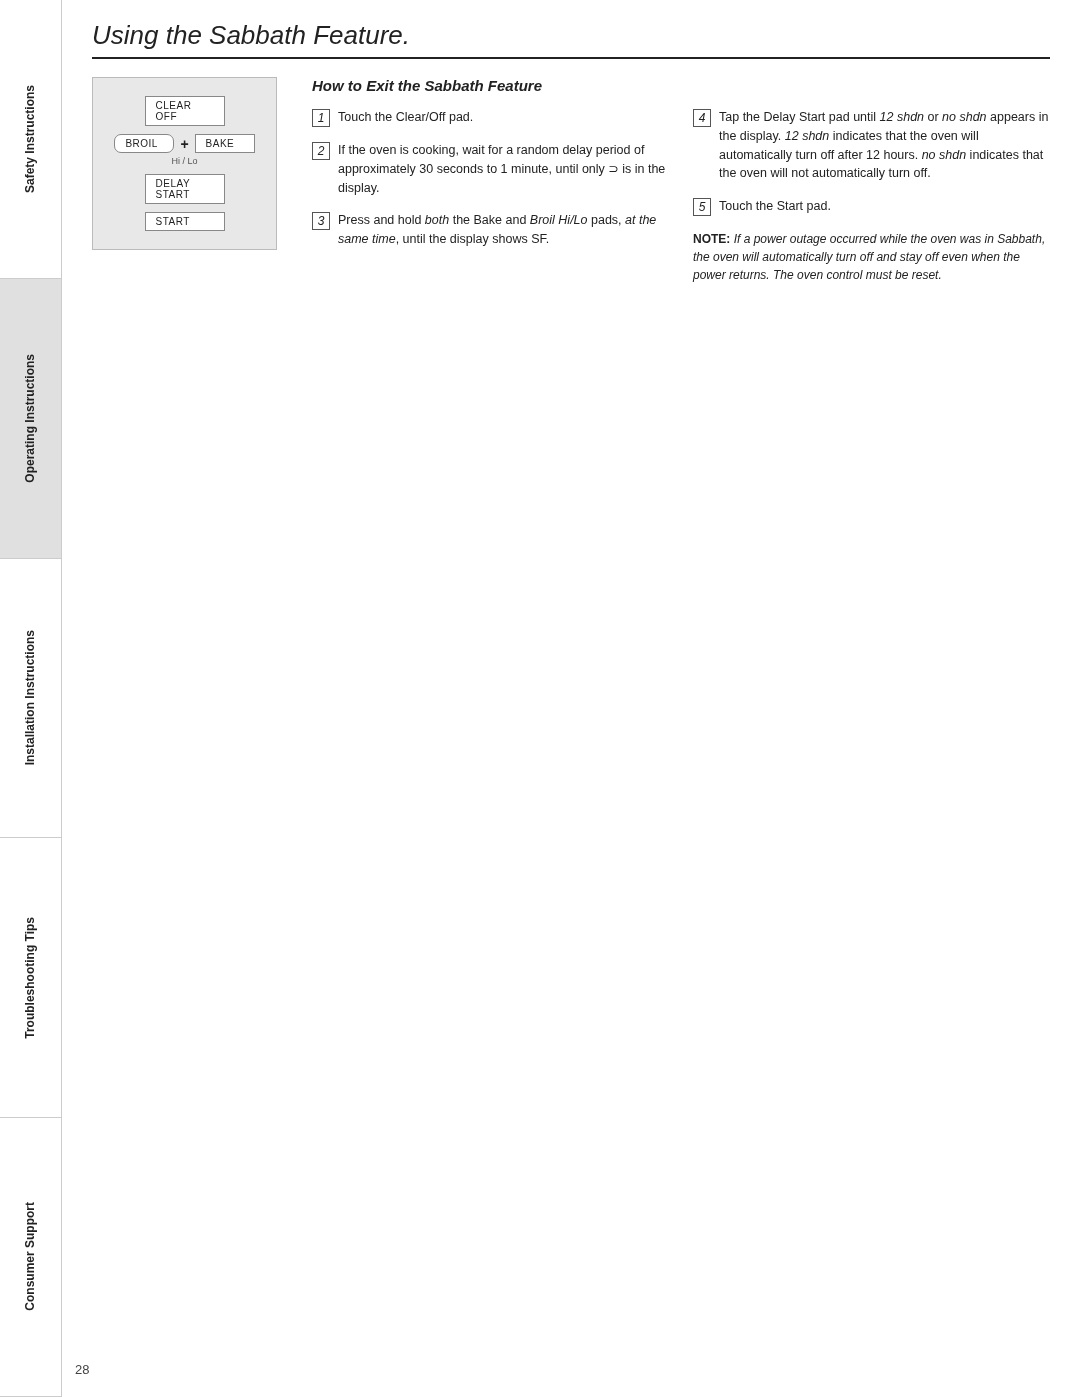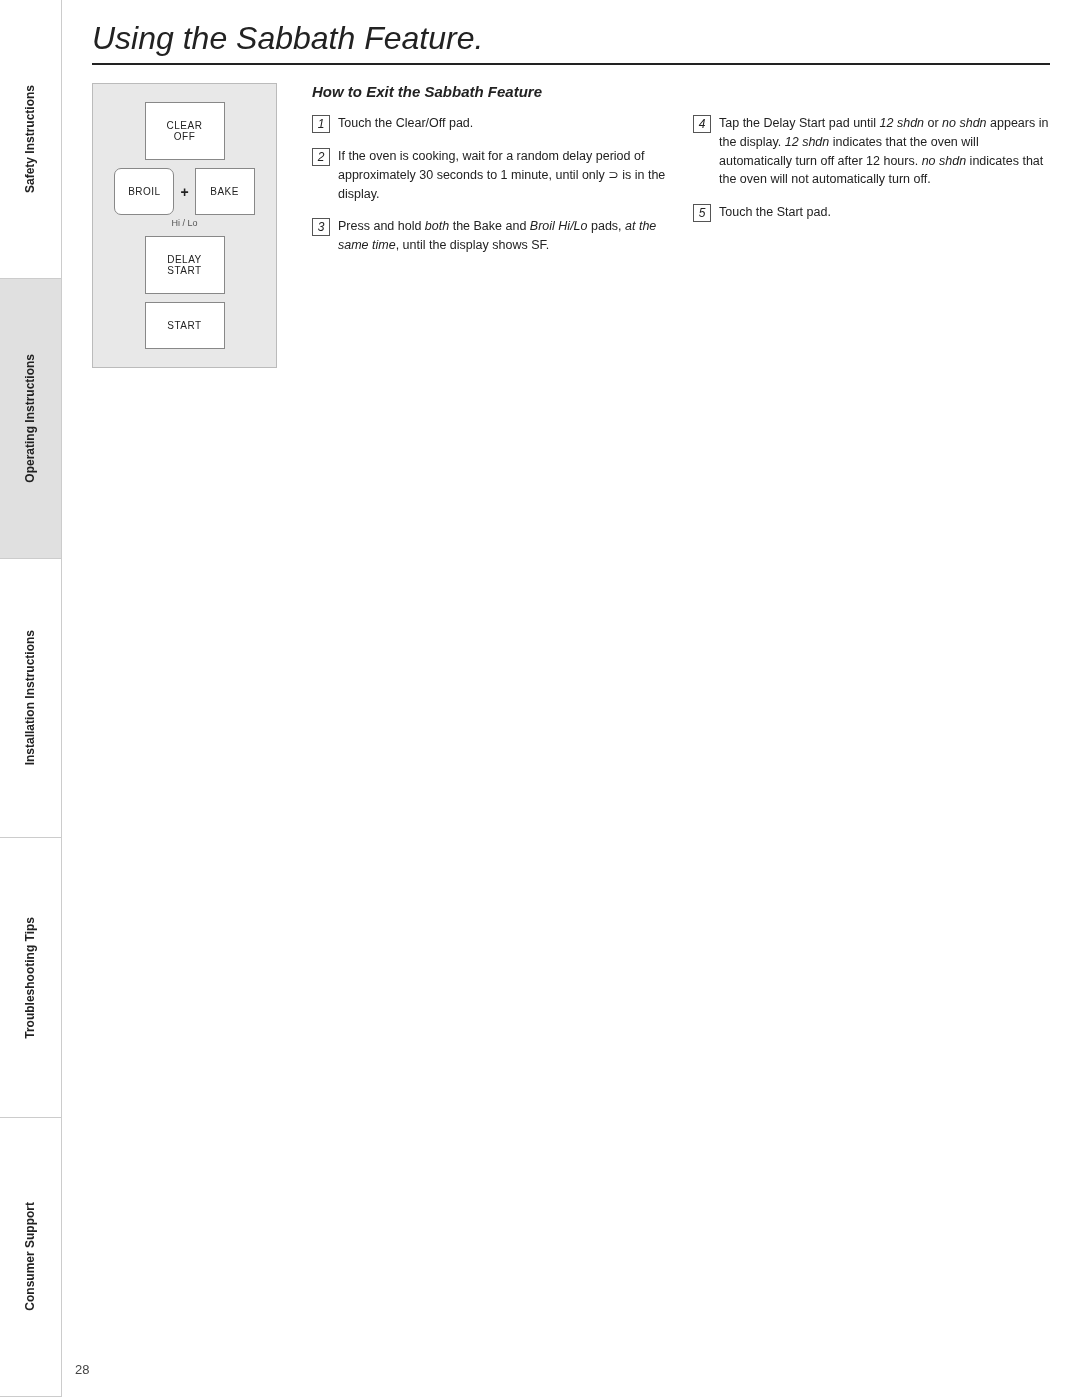--- a/index.html
+++ b/index.html
@@ -58,21 +58,21 @@
     
     .main-content {
       flex: 1;
       padding: 20px 30px 30px 30px;
       display: flex;
       flex-direction: column;
     }
 
     
     .page-title {
-      font-size: 32px;
+      font-size: 26px;
       font-style: italic;
       font-weight: normal;
       color: #222;
       border-bottom: 2px solid #222;
       padding-bottom: 6px;
       margin-bottom: 18px;
     }
 
     
     .content-area {
@@ -94,22 +94,21 @@
       display: flex;
       flex-direction: column;
       align-items: center;
       gap: 8px;
       width: 185px;
     }
 
     .keypad-button {
       border: 1px solid #888;
       background: #fff;
-      text-align: center;
-      padding: 17px 10px;
+      padding: 3px 10px;
       font-size: 11px;
       font-family: Arial, sans-serif;
       min-width: 80px;
     }
 
     .keypad-button .btn-label {
       font-size: 10px;
       letter-spacing: 0.05em;
     }
 
@@ -311,20 +310,23 @@
               <div class="step-text">Tap the <b>Delay Start</b> pad until <b><i>12 shdn</i></b> or <b><i>no shdn</i></b> appears in the display. <b><i>12 shdn</i></b> indicates that the oven will automatically turn off after 12 hours. <b><i>no shdn</i></b> indicates that the oven will not automatically turn off.</div>
             </div>
 
             <div class="step">
               <div class="step-number">
                   <i>5</i>
                 </div>
               <div class="step-text">Touch the <b>Start</b> pad.</div>
             </div>
 
+            <div class="note-box">
+              <b>NOTE:</b> <i>If a power outage occurred while the oven was in Sabbath, the oven will automatically turn off and stay off even when the power returns. The oven control must be reset.</i>
+            </div>
 
           </div>
 
         </div>
 
       </div>
 
     </div>
 
   </div>

